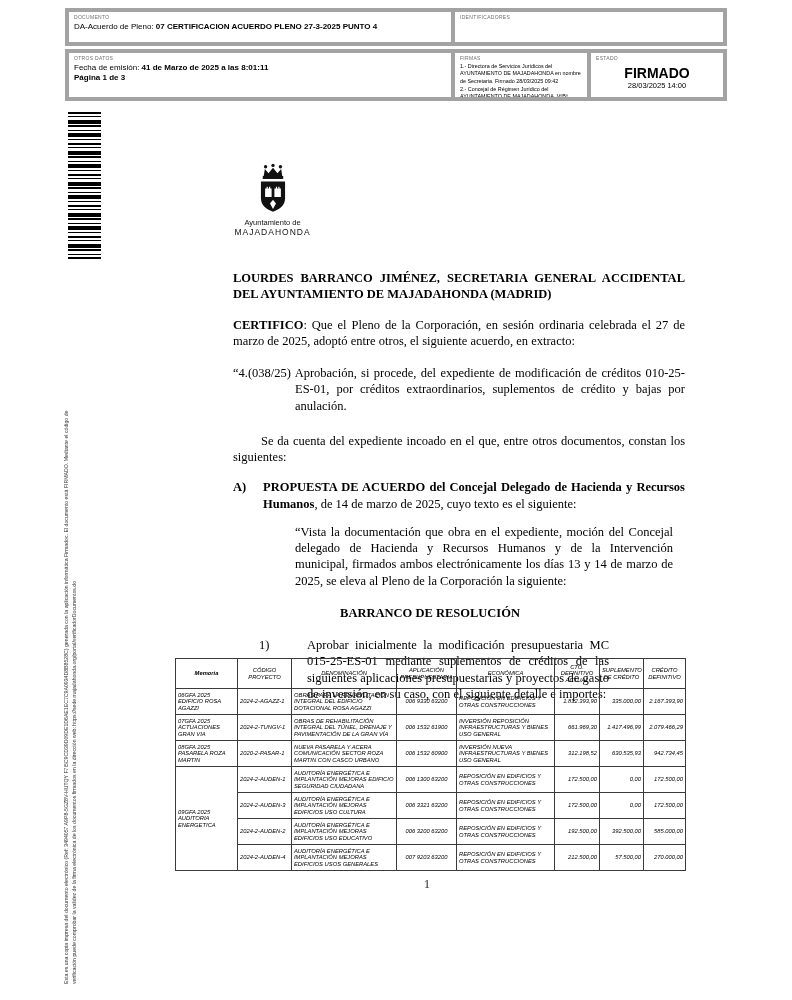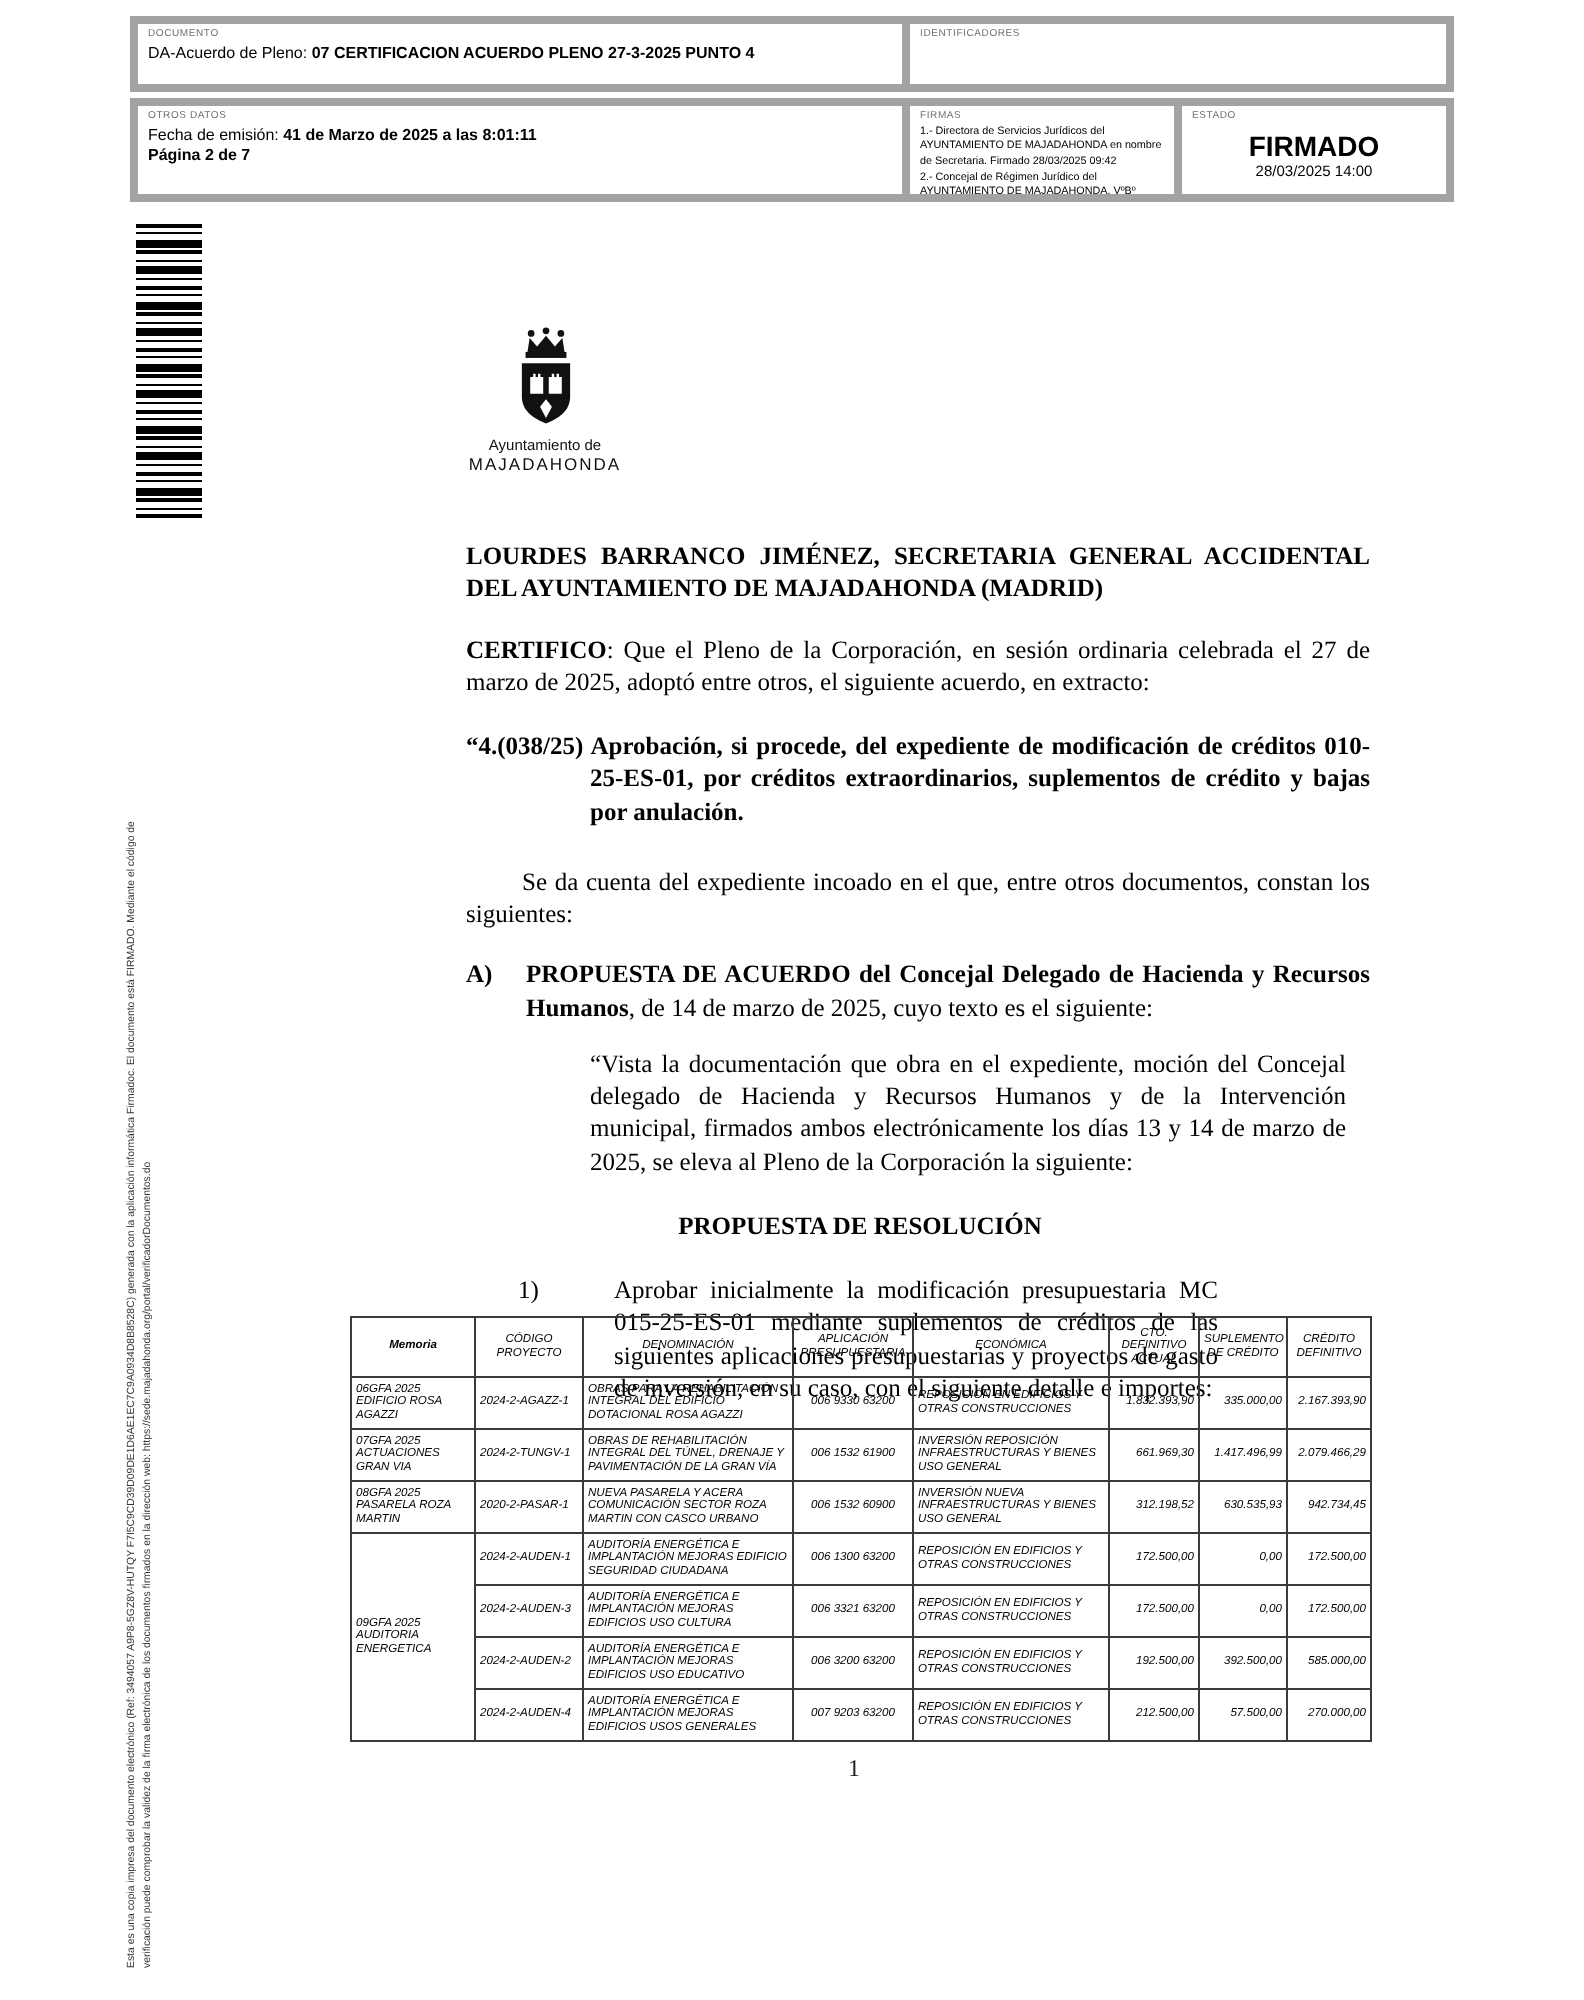--- a/index.html
+++ b/index.html
@@ -42,21 +42,21 @@
   .logo{position:absolute;left:205px;top:163px;width:135px;text-align:center;}
   .logo svg{display:block;margin:0 auto;}
   .logo-line1{font-size:7.5px;margin-top:3px;color:#111;}
   .logo-line2{font-size:8.5px;letter-spacing:1px;color:#111;}
 
   
   .content{position:absolute;left:233px;top:270px;width:452px;
     font-family:"Liberation Serif",serif;font-size:12.5px;line-height:1.3;text-align:justify;}
   .p-heading{font-weight:bold;margin:0 0 14px;}
   .p-certifico{margin:0 0 16px;}
-  .p-acuerdo{font-weight:bold;margin:0 0 19px;padding-left:62px;text-indent:-62px;}
+  .p-acuerdo{font-weight:normal;margin:0 0 19px;padding-left:62px;text-indent:-62px;}
   .p-sedacuenta{margin:0 0 14px;text-indent:28px;}
   .item-a{display:flex;margin:0 0 12px;}
   .item-a .marker{width:30px;flex:none;font-weight:bold;}
   .item-a .txt{flex:1;}
   .p-vista{margin:0 0 16px 62px;width:378px;}
   .p-resolucion{font-weight:bold;text-align:center;margin:0 58px 16px 0;}
   .item-1{display:flex;margin:0 0 0 26px;}
   .item-1 .marker{width:48px;flex:none;}
   .item-1 .txt{width:302px;flex:none;}
 
@@ -87,21 +87,21 @@
         <div class="hval"><span>DA-Acuerdo de Pleno: </span><b>07 CERTIFICACION ACUERDO PLENO 27-3-2025 PUNTO 4</b></div>
       </div>
       <div class="hcell c-ident">
         <div class="hlabel">IDENTIFICADORES</div>
       </div>
     </div>
     <div class="hrow hrow2">
       <div class="hcell c-otros">
         <div class="hlabel">OTROS DATOS</div>
         <div class="hval"><span>Fecha de emisión: </span><b>41 de Marzo de 2025 a las 8:01:11</b></div>
-        <div class="hval"><b>Página 2 de 7</b></div>
+        <div class="hval"><b>Página 1 de 3</b></div>
       </div>
       <div class="hcell c-firmas">
         <div class="hlabel">FIRMAS</div>
         <div class="firmas-item">1.- Directora de Servicios Jurídicos del AYUNTAMIENTO DE MAJADAHONDA en nombre de Secretaria. Firmado 28/03/2025 09:42</div>
         <div class="firmas-item">2.- Concejal de Régimen Jurídico del AYUNTAMIENTO DE MAJADAHONDA. VºBº 28/03/2025 14:03</div>
       </div>
       <div class="hcell c-estado">
         <div class="hlabel">ESTADO</div>
         <div class="estado-val">FIRMADO</div>
         <div class="estado-dt">28/03/2025 14:00</div>
@@ -139,21 +139,21 @@
   <div class="content">
     <p class="p-heading">LOURDES BARRANCO JIMÉNEZ, SECRETARIA GENERAL ACCIDENTAL DEL AYUNTAMIENTO DE MAJADAHONDA (MADRID)</p>
     <p class="p-certifico"><b>CERTIFICO</b><span>: Que el Pleno de la Corporación, en sesión ordinaria celebrada el 27 de marzo de 2025, adoptó entre otros, el siguiente acuerdo, en extracto:</span></p>
     <p class="p-acuerdo">“4.(038/25) Aprobación, si procede, del expediente de modificación de créditos 010-25-ES-01, por créditos extraordinarios, suplementos de crédito y bajas por anulación.</p>
     <p class="p-sedacuenta">Se da cuenta del expediente incoado en el que, entre otros documentos, constan los siguientes:</p>
     <div class="item-a">
       <div class="marker">A)</div>
       <div class="txt"><b>PROPUESTA DE ACUERDO del Concejal Delegado de Hacienda y Recursos Humanos</b><span>, de 14 de marzo de 2025, cuyo texto es el siguiente:</span></div>
     </div>
     <p class="p-vista">“Vista la documentación que obra en el expediente, moción del Concejal delegado de Hacienda y Recursos Humanos y de la Intervención municipal, firmados ambos electrónicamente los días 13 y 14 de marzo de 2025, se eleva al Pleno de la Corporación la siguiente:</p>
-    <p class="p-resolucion">PROPUESTA DE RESOLUCIÓN</p>
+    <p class="p-resolucion">BARRANCO DE RESOLUCIÓN</p>
     <div class="item-1">
       <div class="marker">1)</div>
       <div class="txt">Aprobar inicialmente la modificación presupuestaria MC 015-25-ES-01 mediante suplementos de créditos de las siguientes aplicaciones presupuestarias y proyectos de gasto de inversión, en su caso, con el siguiente detalle e importes:</div>
     </div>
   </div>
 
   <table class="mod-table">
     <colgroup>
       <col style="width:62px">
         <col style="width:54px">

